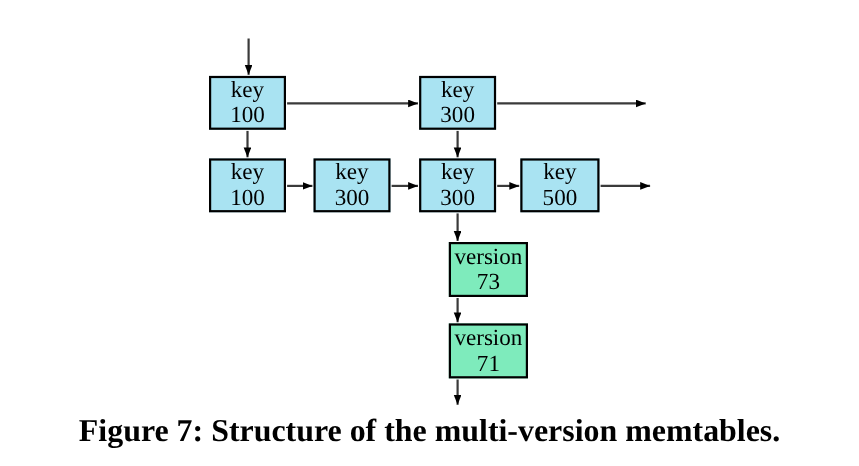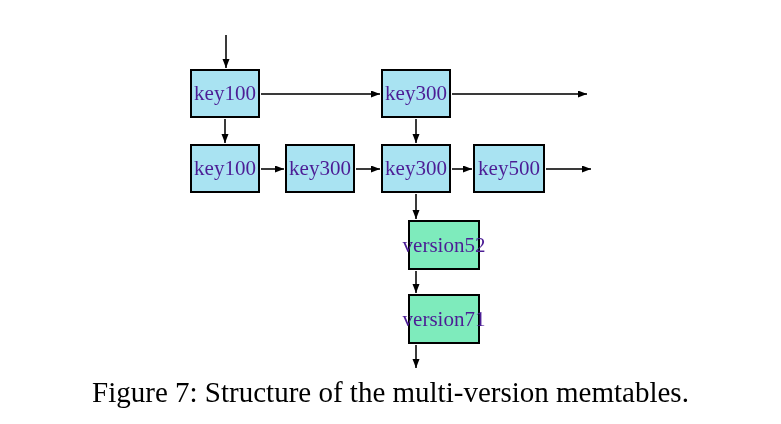--- a/index.html
+++ b/index.html
@@ -29,27 +29,27 @@
     fill: none;
   }
   .arrow-head {
     fill: var(--arrow-head, #000000);
   }
   .node {
     position: absolute;
     box-sizing: border-box;
     border: 2px solid var(--border-color, #000000);
     display: flex;
-    flex-direction: row;
+    flex-direction: column;
     align-items: center;
-    justify-content: center;
+    justify-content: flex-end;
     text-align: center;
     font-size: 21px;
     line-height: 23px;
-    color: #4c1d95;
+    color: #000000;
   }
   .node-key {
     background: var(--key-fill, #a9e3f2);
   }
   .node-version {
     background: var(--version-fill, #7eebbc);
     margin-left: 28px;
   }
   
   #n-l1-key100  { left: 190px; top: 69px;  width: 70px; height: 49px; }
@@ -59,21 +59,21 @@
   #n-l0-key300  { left: 381px; top: 144px; width: 70px; height: 49px; }
   #n-l0-key400  { left: 473px; top: 144px; width: 72px; height: 49px; }
   #n-version99  { left: 380px; top: 220px; width: 72px; height: 50px; }
   #n-version98  { left: 380px; top: 294px; width: 72px; height: 50px; }
   .caption {
     position: absolute;
     left: 0;
     right: 0;
     top: 376px;
     text-align: center;
-    font-weight: normal;
+    font-weight: bold;
     font-size: 29px;
     color: #000000;
     white-space: nowrap;
   }
 </style>
 </head>
 <body>
 
 <div id="stage">
 
@@ -122,21 +122,21 @@
     <span>300</span>
   </div>
 
   <div class="node node-key" id="n-l0-key400">
     <span>key</span>
     <span>500</span>
   </div>
 
   <div class="node node-version" id="n-version99">
     <span>version</span>
-    <span>52</span>
+    <span>73</span>
   </div>
 
   <div class="node node-version" id="n-version98">
     <span>version</span>
     <span>71</span>
   </div>
 
   <div class="caption">Figure 7: Structure of the multi-version memtables.</div>
 
 </div>

